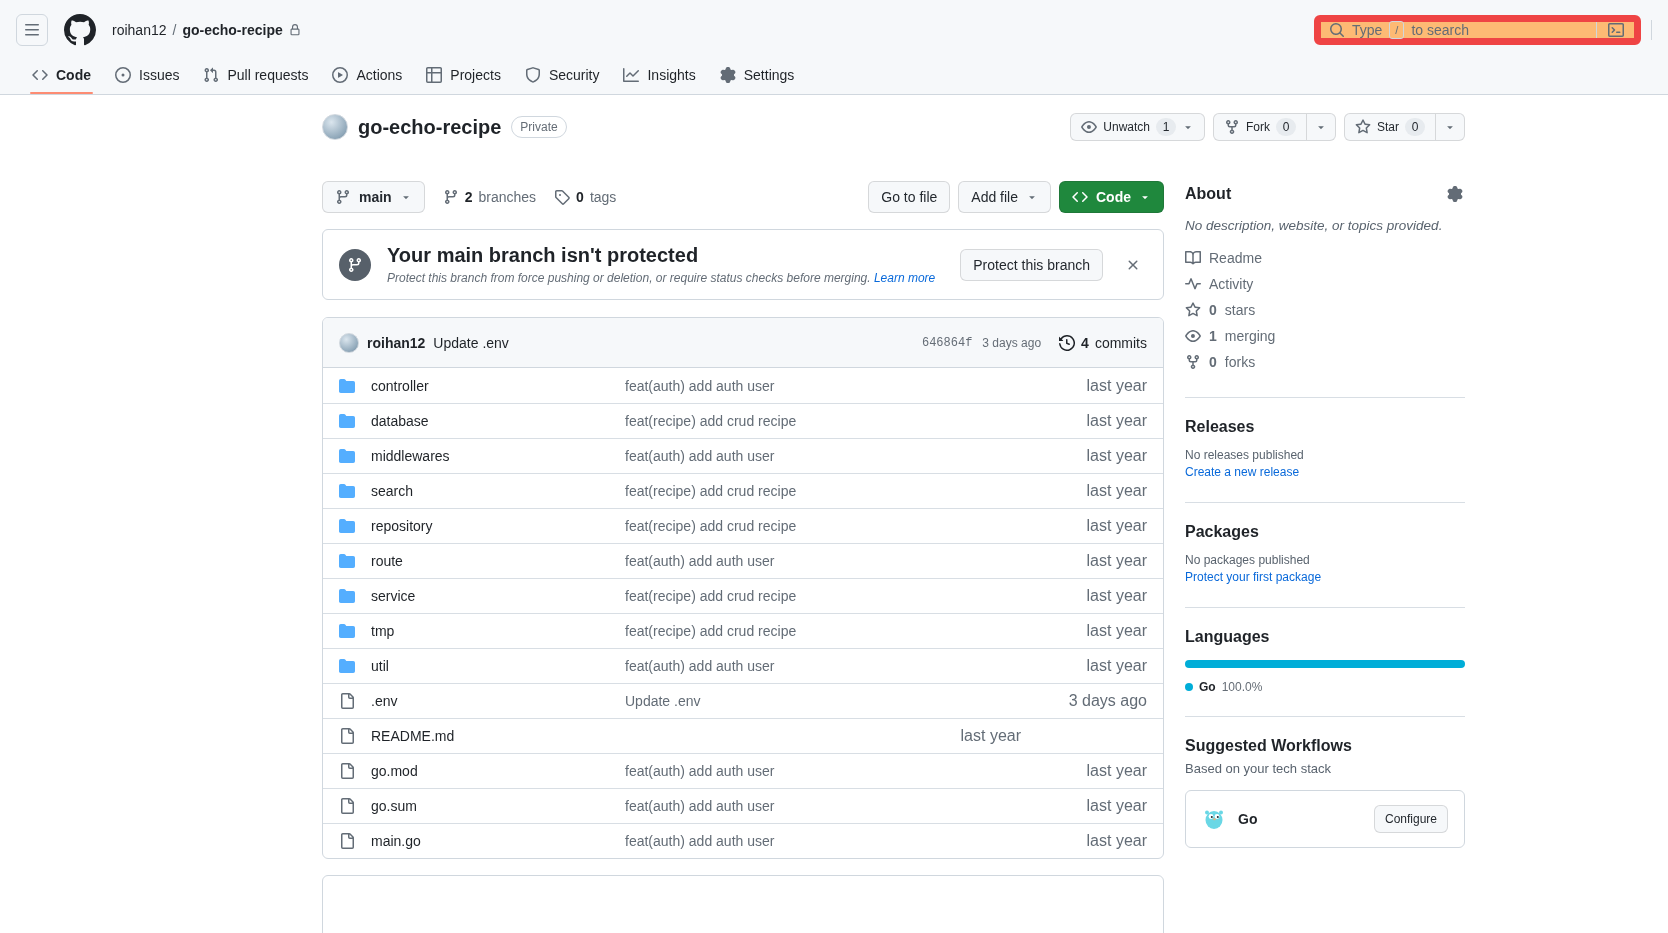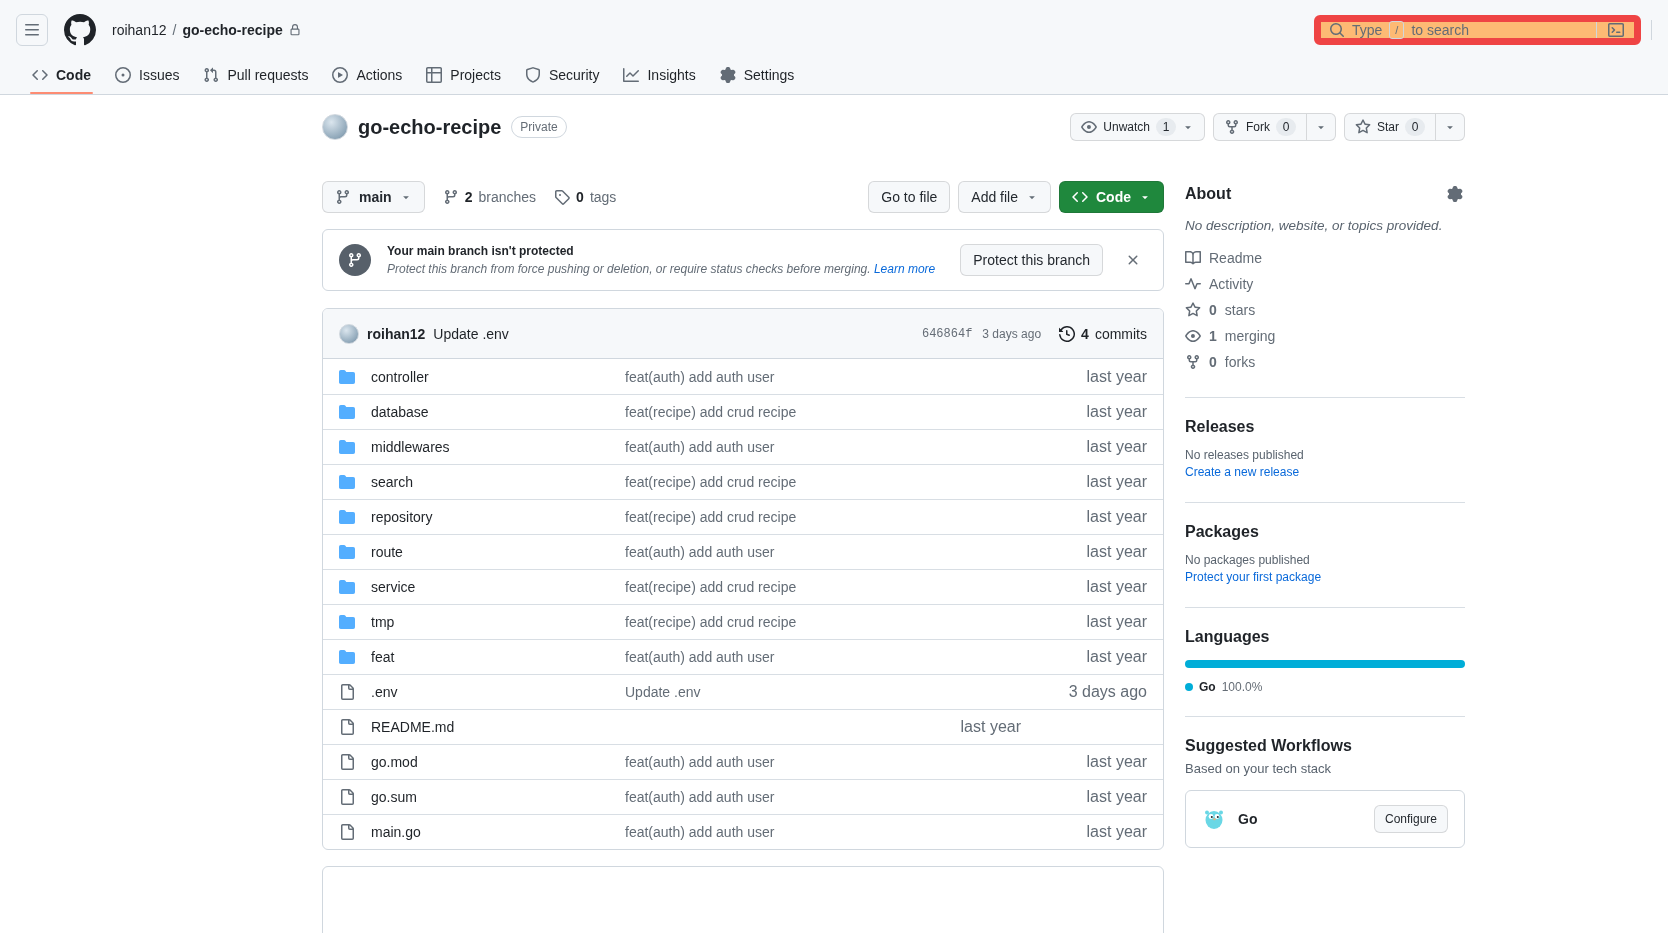--- a/index.html
+++ b/index.html
@@ -70,21 +70,21 @@
   .btn-green { height:32px; font-size:14px; font-weight:600; display:inline-flex; align-items:center; gap:8px;
     background:#1f883d; color:#fff; border:1px solid rgba(31,35,40,0.15); border-radius:6px; padding:0 12px; cursor:pointer; }
   .btn-green .icn { color:#fff; }
 
   
   .banner { margin-top:16px; border:1px solid #d0d7de; border-radius:6px; padding:14px 16px;
     display:flex; align-items:center; gap:16px; background:#fff; }
   .banner-circle { width:32px; height:32px; border-radius:50%; background:#57606a; color:#fff;
     display:flex; align-items:center; justify-content:center; flex-shrink:0; }
   .banner-body { flex:1; }
-  .banner-title { font-size:12px; font-weight:600; }
+  .banner-title { font-size:20px; font-weight:600; }
   .banner-desc { font-size:12px; color:#636c76; margin-top:4px;font-style:italic; }
   .link { color:#0969da; text-decoration:none; cursor:pointer; }
   .banner-close { background:none; border:0; color:#656d76; cursor:pointer; padding:6px; display:flex; }
 
   
   .file-table { margin-top:17px; border:1px solid #d0d7de; border-radius:6px; overflow:hidden; }
   .commit-bar { background:#f6f8fa; height:50px; display:flex; align-items:center; gap:8px; padding:0 16px;
     border-bottom:1px solid #d0d7de; font-size:14px; }
   .commit-author { font-weight:600; cursor:pointer; }
   .commit-msg { color:#1f2328; cursor:pointer; }
@@ -462,21 +462,21 @@
     <span class="row-date">last year</span>
   </div>
 
   <div class="file-row">
     <span class="row-icon">
       <svg class="icn folder" viewBox="0 0 16 16">
                     <path d="M1.75 1A1.75 1.75 0 0 0 0 2.75v10.5C0 14.216.784 15 1.75 15h12.5A1.75 1.75 0 0 0 16 13.25v-8.5A1.75 1.75 0 0 0 14.25 3H7.5a.25.25 0 0 1-.2-.1l-.9-1.2C6.07 1.26 5.55 1 5 1H1.75Z"></path>
                   </svg>
 
     </span>
-    <a class="row-name">feat</a>
+    <a class="row-name">util</a>
     <a class="row-msg">feat(auth) add auth user</a>
     <span class="row-date">last year</span>
   </div>
 
   <div class="file-row">
     <span class="row-icon">
 
       <svg class="icn file" viewBox="0 0 16 16">
                     <path d="M2 1.75C2 .784 2.784 0 3.75 0h6.586c.464 0 .909.184 1.237.513l2.914 2.914c.329.328.513.773.513 1.237v9.586A1.75 1.75 0 0 1 13.25 16h-9.5A1.75 1.75 0 0 1 2 14.25Zm1.75-.25a.25.25 0 0 0-.25.25v12.5c0 .138.112.25.25.25h9.5a.25.25 0 0 0 .25-.25V6h-2.75A1.75 1.75 0 0 1 9 4.25V1.5Zm6.75.062V4.25c0 .138.112.25.25.25h2.688l-.011-.013-2.914-2.914-.013-.011Z"></path>
                   </svg>

